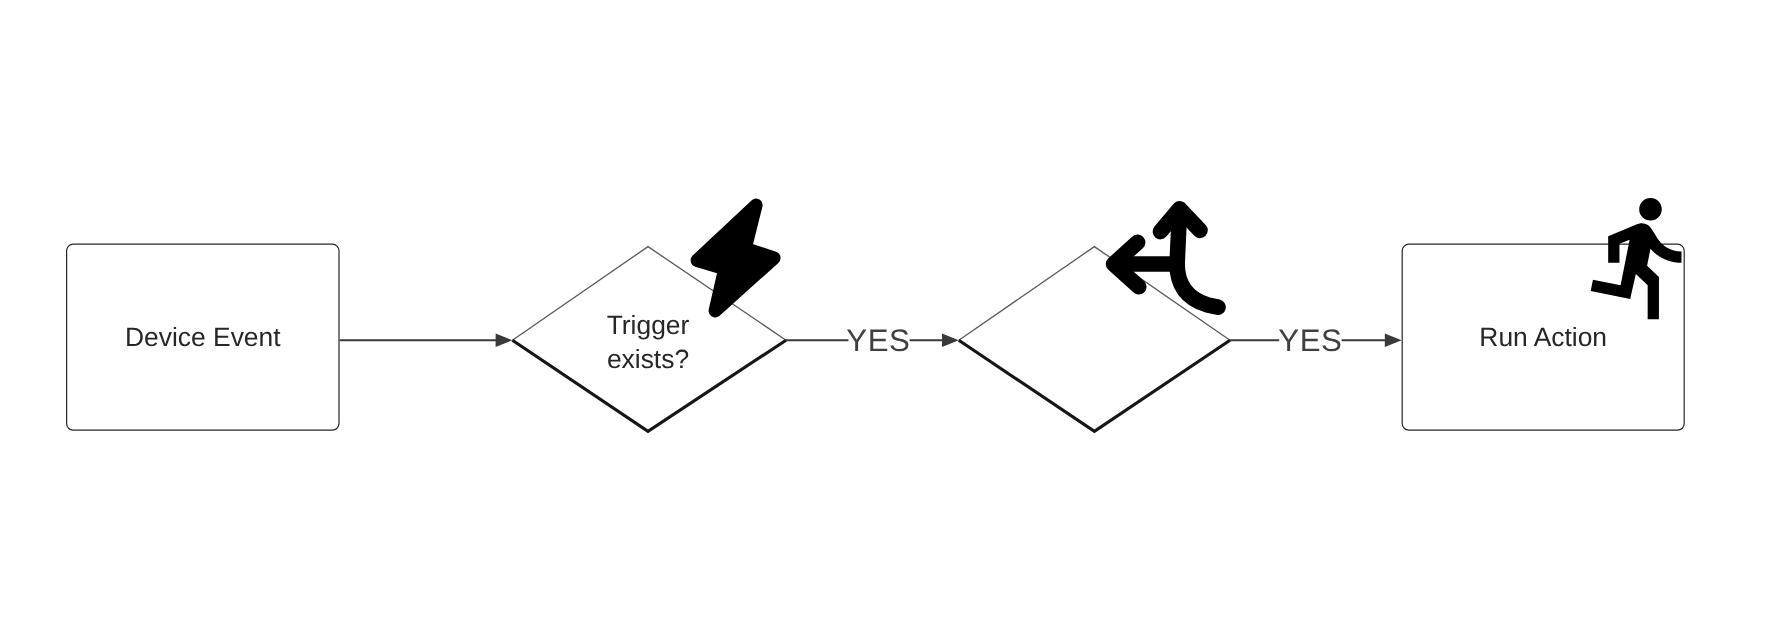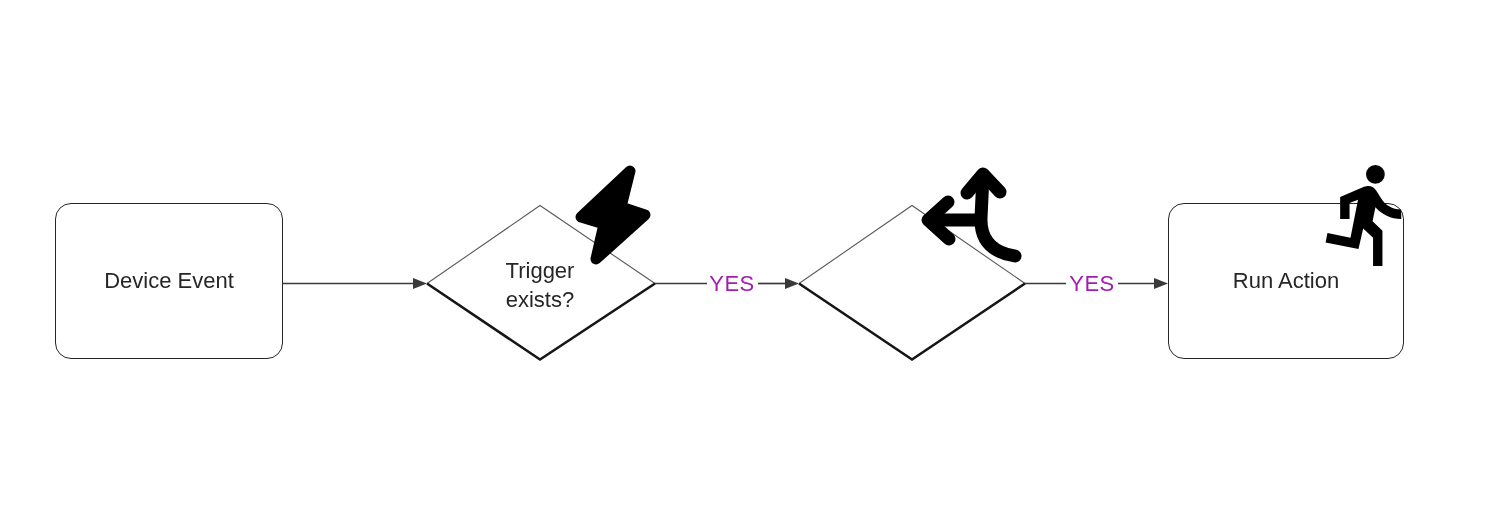--- a/index.html
+++ b/index.html
@@ -4,35 +4,35 @@
 <style>
   html,body{margin:0;padding:0;background:#ffffff;}
   body{
     width:1485px;height:523px;overflow:hidden;
     font-family:"Liberation Sans","DejaVu Sans",sans-serif;
   }
   .stage{position:relative;width:1485px;height:523px;background:#ffffff;}
   .layer-svg{position:absolute;left:0;top:0;z-index:2;pointer-events:none;}
   .node-box{
     position:absolute;z-index:1;box-sizing:border-box;
-    border:1.5px solid #262626;border-radius:16px;background:#ffffff;
+    border:1.5px solid #262626;border-radius:6px;background:#ffffff;
     display:flex;align-items:center;justify-content:center;
   }
   #device-box{left:55px;top:203px;width:228px;height:156px;}
   #run-box{left:1168px;top:203px;width:236px;height:156px;}
   .node-label{font-size:22px;color:#262626;white-space:nowrap;}
   .diamond-label{
     position:absolute;z-index:1;width:124px;text-align:center;
     font-size:22px;line-height:1.32;color:#262626;
     transform:translate(-50%,-50%);
   }
   #trigger-label{left:540px;top:285px;text-align:center;}
   #condition-label{left:912px;top:285px;}
   .edge-label{
-    position:absolute;z-index:1;font-size:22px;color:#a21caf;
+    position:absolute;z-index:1;font-size:26px;color:#404040;
     transform:translate(-50%,-50%);letter-spacing:0.5px;
   }
   #yes1{left:732px;top:284px;}
   #yes2{left:1092px;top:284px;}
 </style>
 </head>
 <body>
 
 <div class="stage">
 

